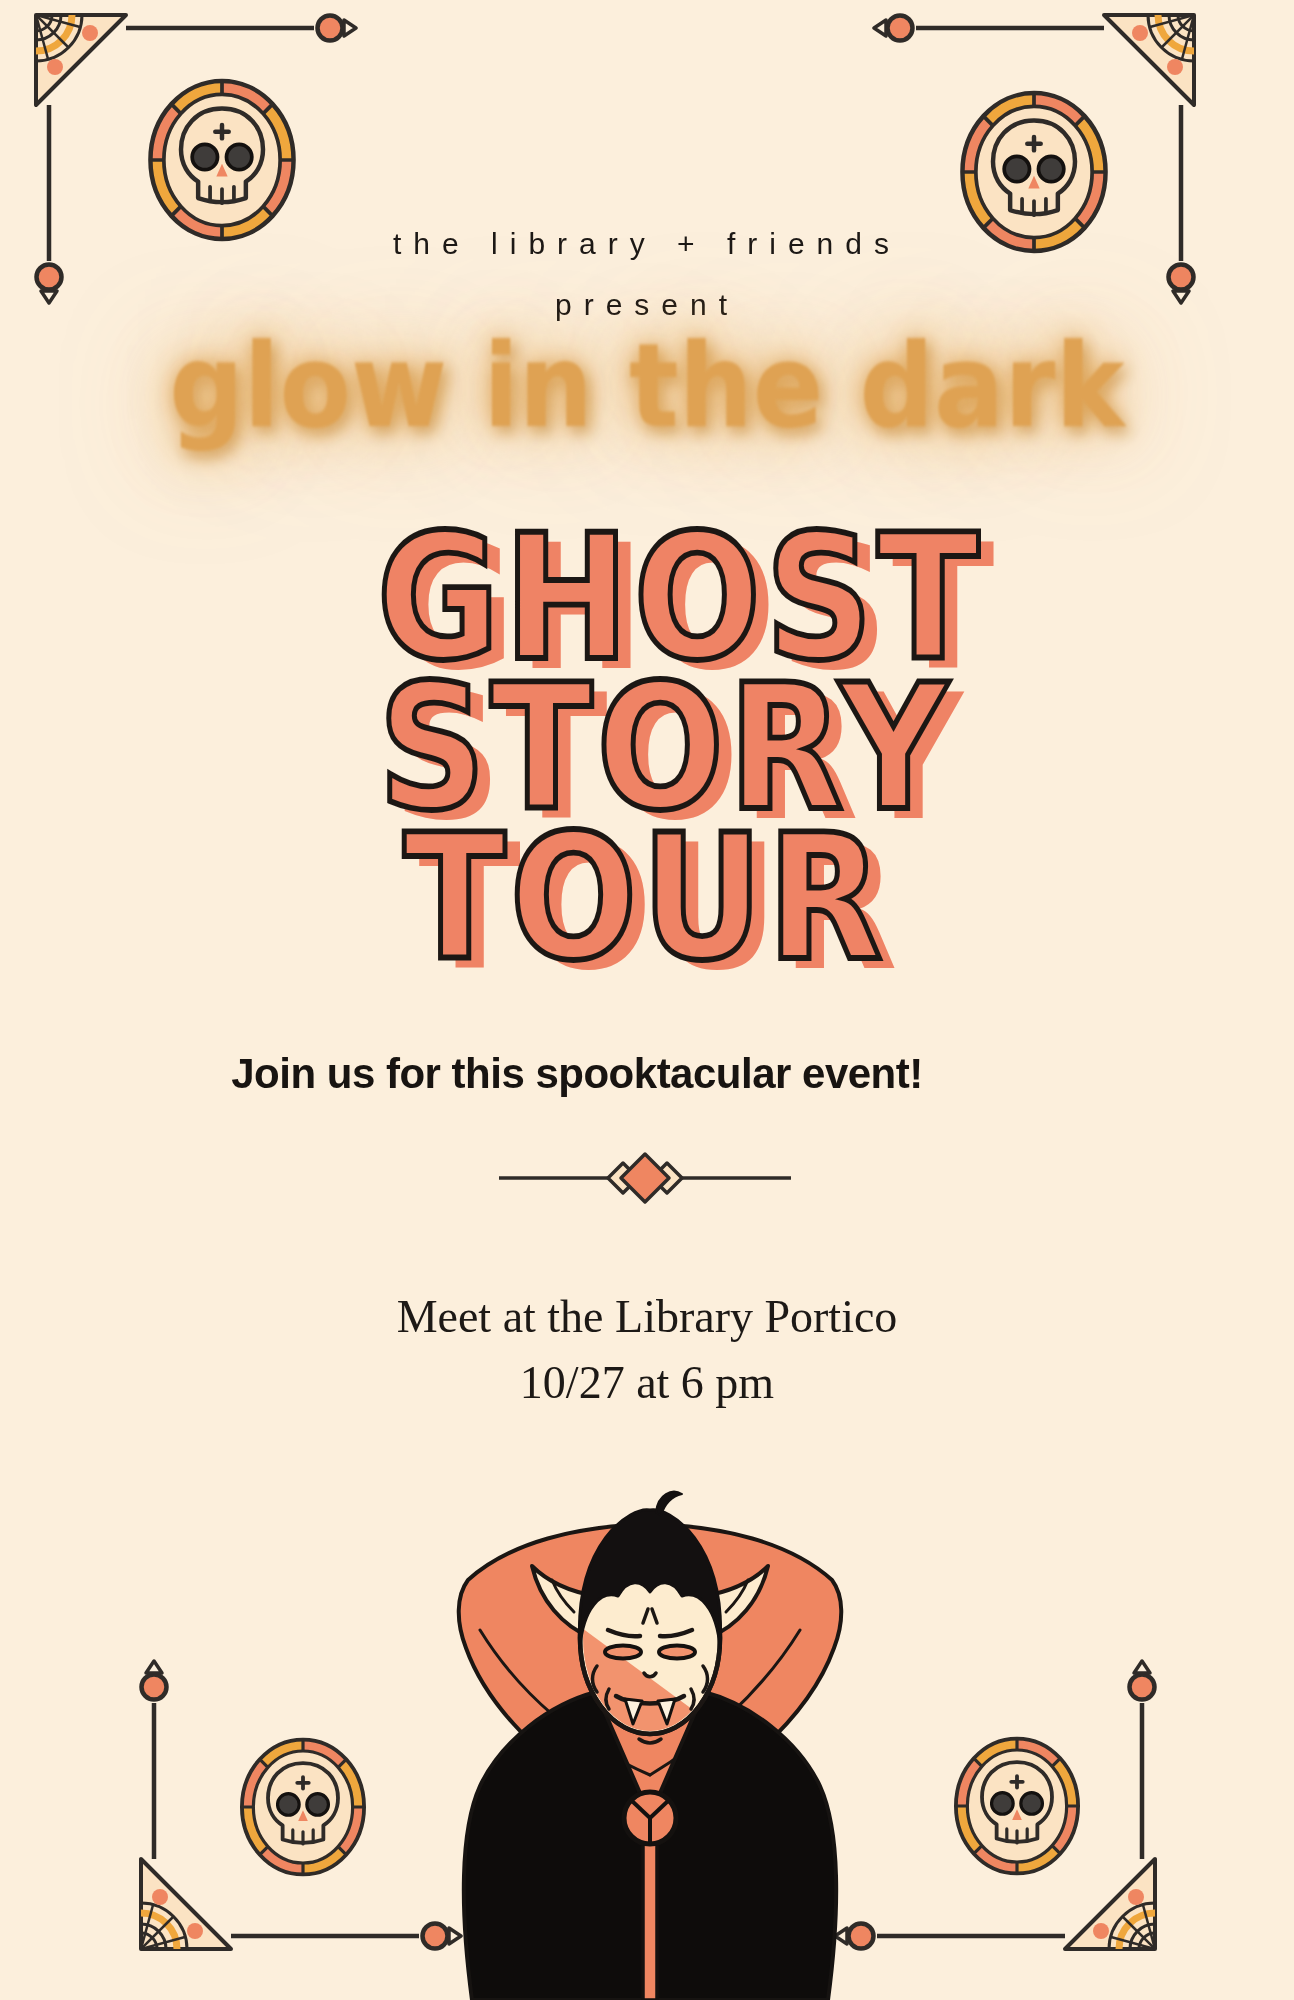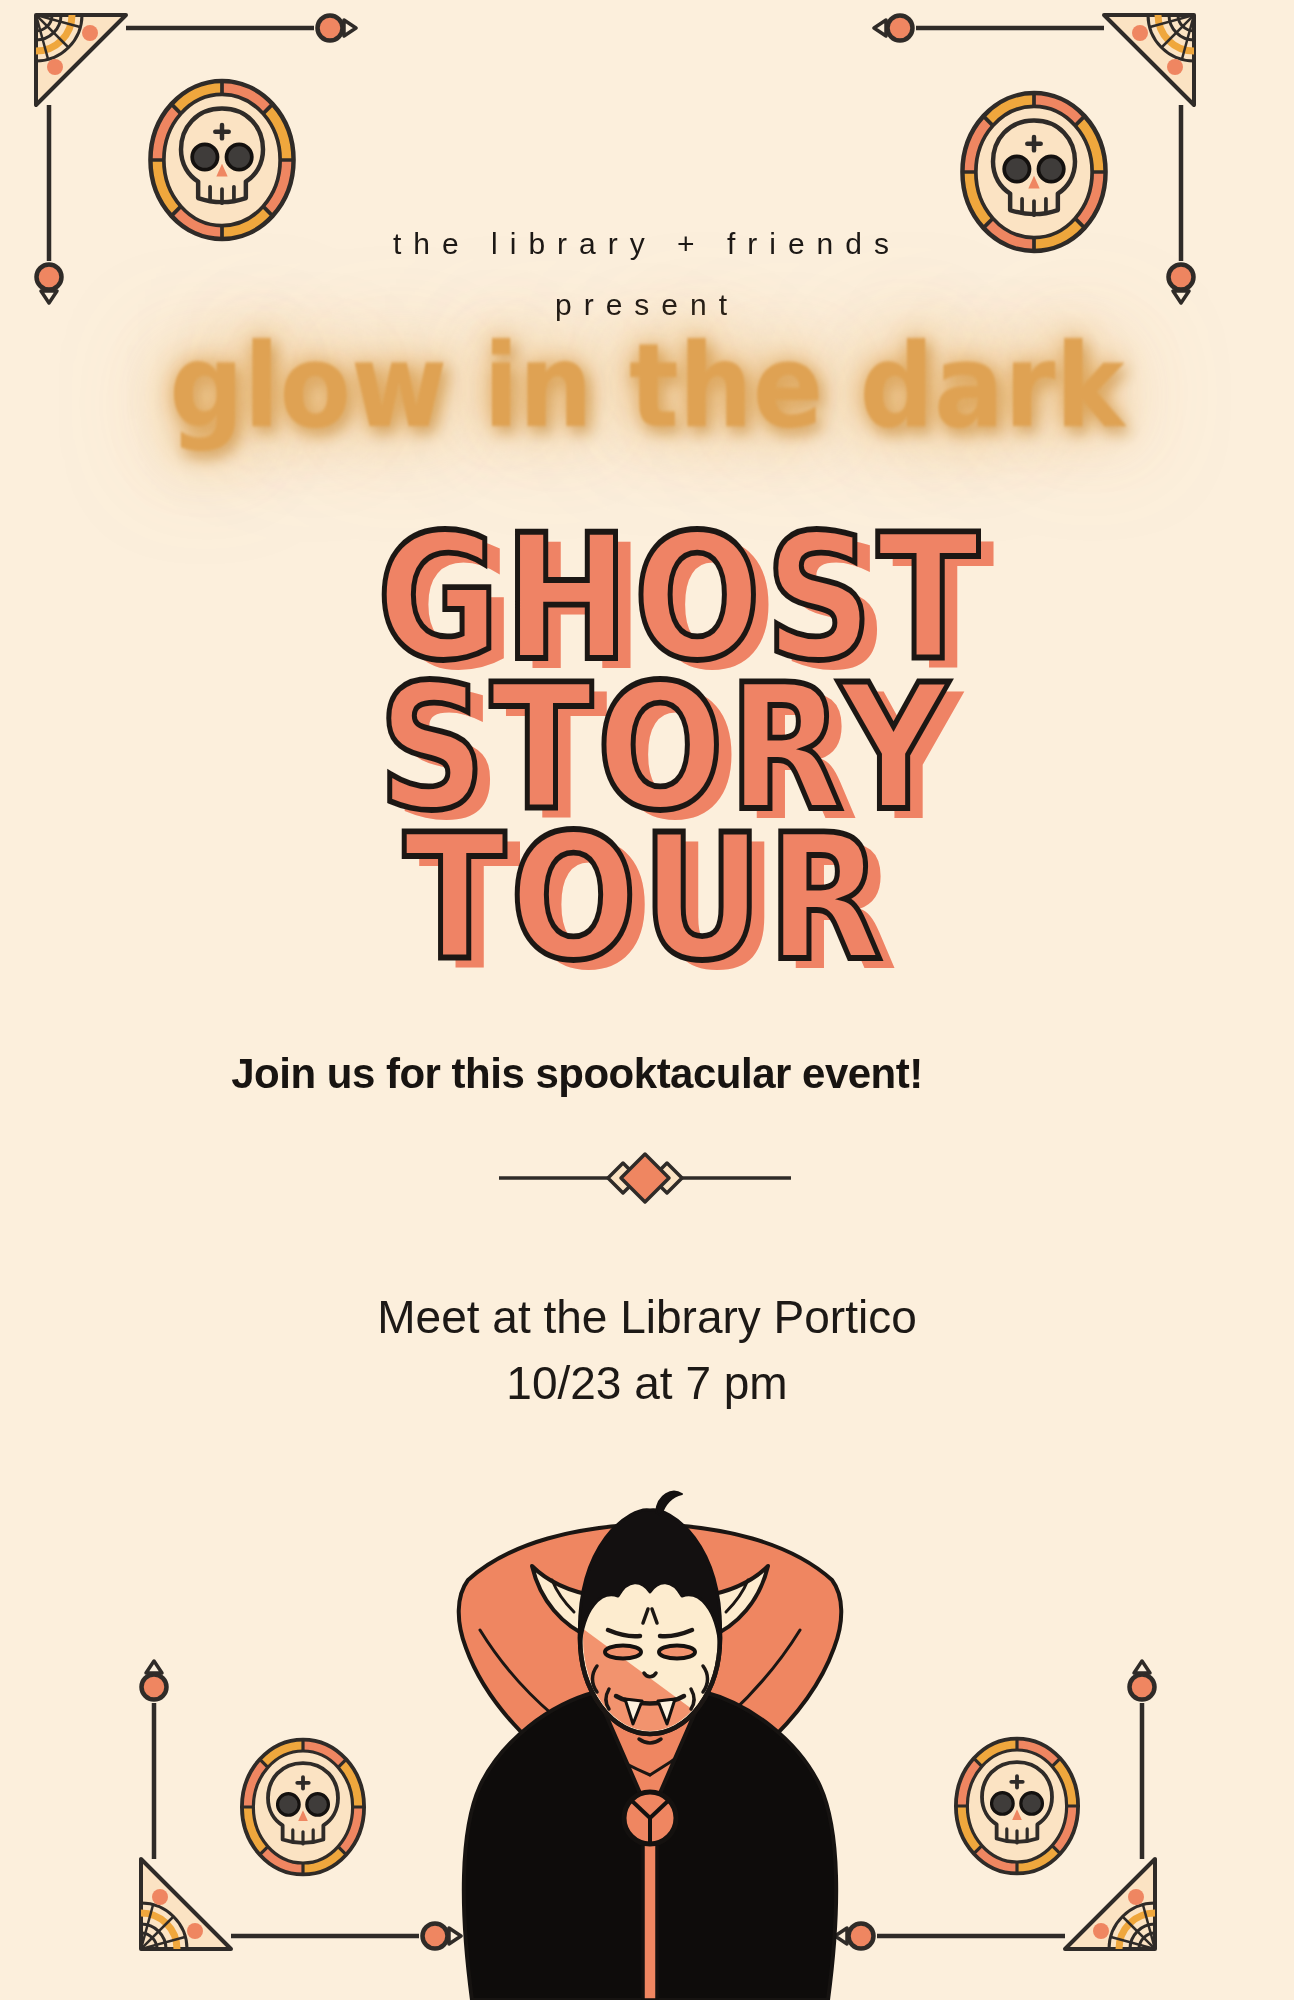--- a/index.html
+++ b/index.html
@@ -44,21 +44,21 @@
     font:700 150px "DejaVu Sans",sans-serif;line-height:160px;letter-spacing:4px;
     color:var(--title-orange);-webkit-text-stroke:5px #1c1714;
     text-shadow:15px 9px 0 var(--title-orange);}
   .title-line.t1{top:518px;transform:translateX(33px) scaleY(1.15);}
   .title-line.t2{top:668px;transform:translateX(18px) scaleY(1.15);}
   .title-line.t3{top:818px;transform:translateX(-2px) scaleY(1.15);}
   .tagline{left:0;top:1050px;width:1154px;text-align:center;
     font:700 42px "Liberation Sans",sans-serif;letter-spacing:-0.5px;line-height:48px;color:#181411;}
   .divider{left:495px;top:1148px;width:300px;height:60px;}
   .details{left:0;top:1284px;width:1294px;text-align:center;
-    font-size:46px;line-height:66px;color:#1d1916;}
+    font-size:46px;line-height:66px;color:#1d1916;font-family:Liberation Serif, serif;}
 </style>
 </head>
 <body>
 
 <div class="poster">
 
   <svg width="0" height="0" style="position:absolute" aria-hidden="true">
     <defs>
       <symbol id="sym-skull" viewBox="0 0 100 110">
         <ellipse cx="50" cy="55" rx="39" ry="44" class="f-cream s-none"></ellipse>
@@ -158,21 +158,21 @@
 
   <svg class="abs divider" viewBox="0 0 300 60">
     <line x1="4" y1="30" x2="296" y2="30" class="s-ink" stroke-width="3.5"></line>
     <path d="M128,15 L143,30 L128,45 L113,30 Z" class="f-cream s-ink" stroke-width="3.5" stroke-linejoin="round"></path>
     <path d="M172,15 L187,30 L172,45 L157,30 Z" class="f-cream s-ink" stroke-width="3.5" stroke-linejoin="round"></path>
     <path d="M150,6 L174,30 L150,54 L126,30 Z" class="f-salmon s-ink" stroke-width="3.5" stroke-linejoin="round"></path>
   </svg>
 
   <div class="abs details">
     <div>Meet at the Library Portico</div>
-    <div>10/23 at 7 pm</div>
+    <div>10/27 at 6 pm</div>
   </div>
 
   <svg class="abs" style="left:410px;top:1480px;" width="460" height="520" viewBox="0 0 460 520">
     <g stroke-linecap="round" stroke-linejoin="round">
 
       <path d="M240,342 C160,305 82,240 56,168 C46,142 46,116 58,100 C100,62 168,46 240,44 C312,46 380,62 422,100 C434,116 434,142 424,168 C398,240 320,305 240,342 Z" class="f-salmon" stroke="#1b1613" stroke-width="4"></path>
       <path d="M70,150 C110,215 170,265 240,295" class="f-none" stroke="#1b1613" stroke-width="3"></path>
       <path d="M390,150 C350,215 290,265 240,295" class="f-none" stroke="#1b1613" stroke-width="3"></path>
 
       <path d="M62,520 C50,430 50,350 70,306 C92,260 140,224 186,212 L240,336 L294,212 C340,224 388,260 410,306 C430,350 430,430 418,520 Z" class="f-cape" stroke="#161311" stroke-width="4"></path>

